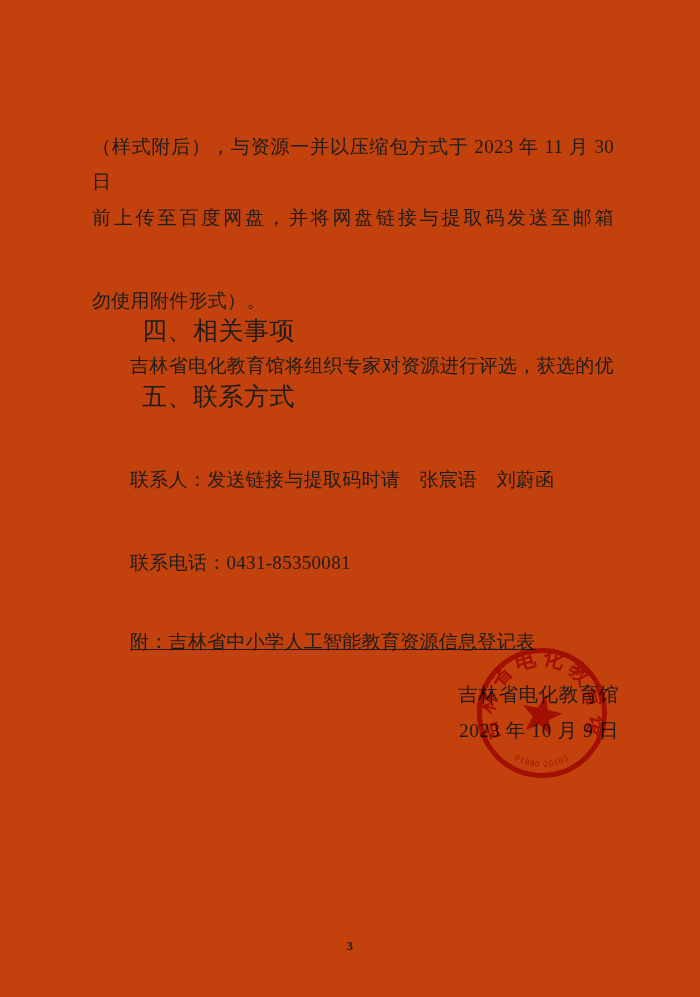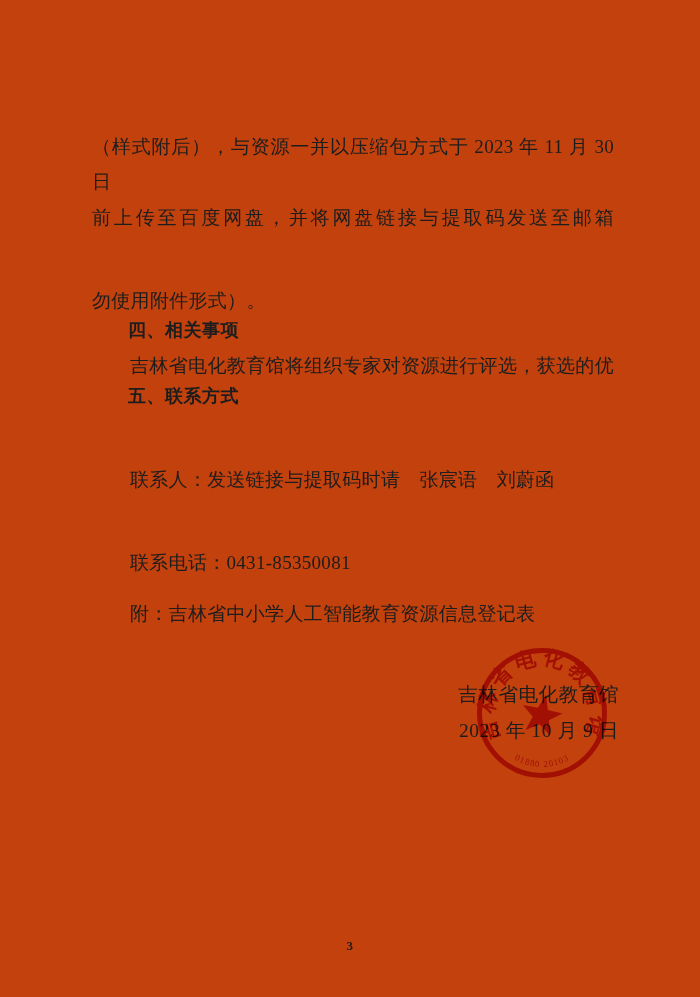--- a/index.html
+++ b/index.html
@@ -28,28 +28,28 @@
     display: block;
     text-align: justify;
     white-space: pre-wrap;
   }
   .jfull { text-align-last: justify; }
   .jlast { text-align-last: left; margin-top: 48px; }
   .ind2 { text-indent: 2em; }
   .heading {
     display: block;
     font-family: "Liberation Sans", "DejaVu Sans", sans-serif;
-    font-weight: bold;
-    font-size: 18px;
+    font-weight: normal;
+    font-size: 25px;
     line-height: 35.3px;
     text-indent: 2em;
     margin-top: -5px;
     letter-spacing: 0.5px;
   }
-  .attach-line { margin-top: 15px; }
+  .attach-line { margin-top: 43px; text-decoration: underline; }
   .signature {
     position: absolute;
     top: 677px;
     right: 81px;
     text-align: right;
     font-size: 19.5px;
     line-height: 35.5px;
     letter-spacing: 0.6px;
     z-index: 2;
   }

